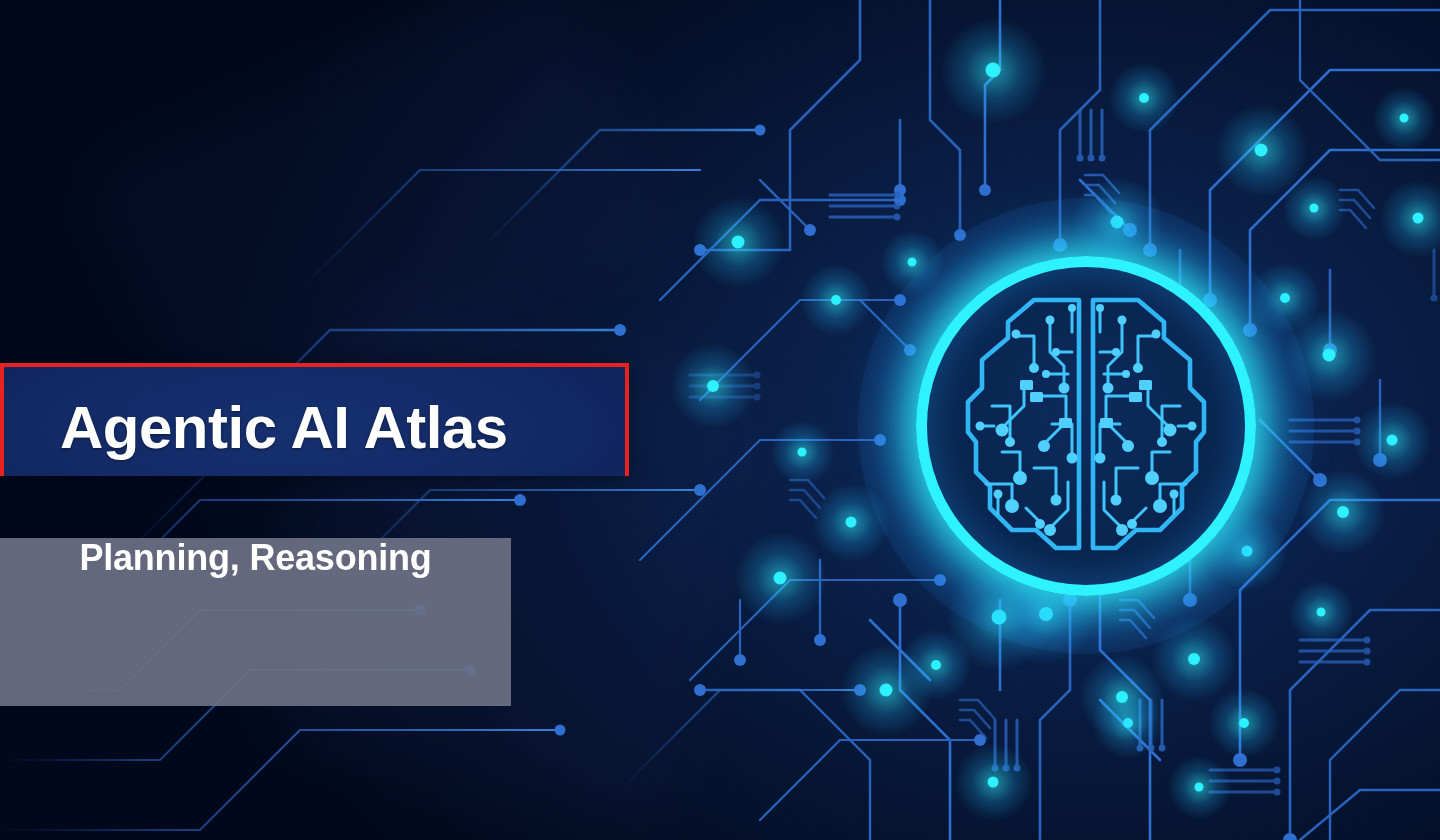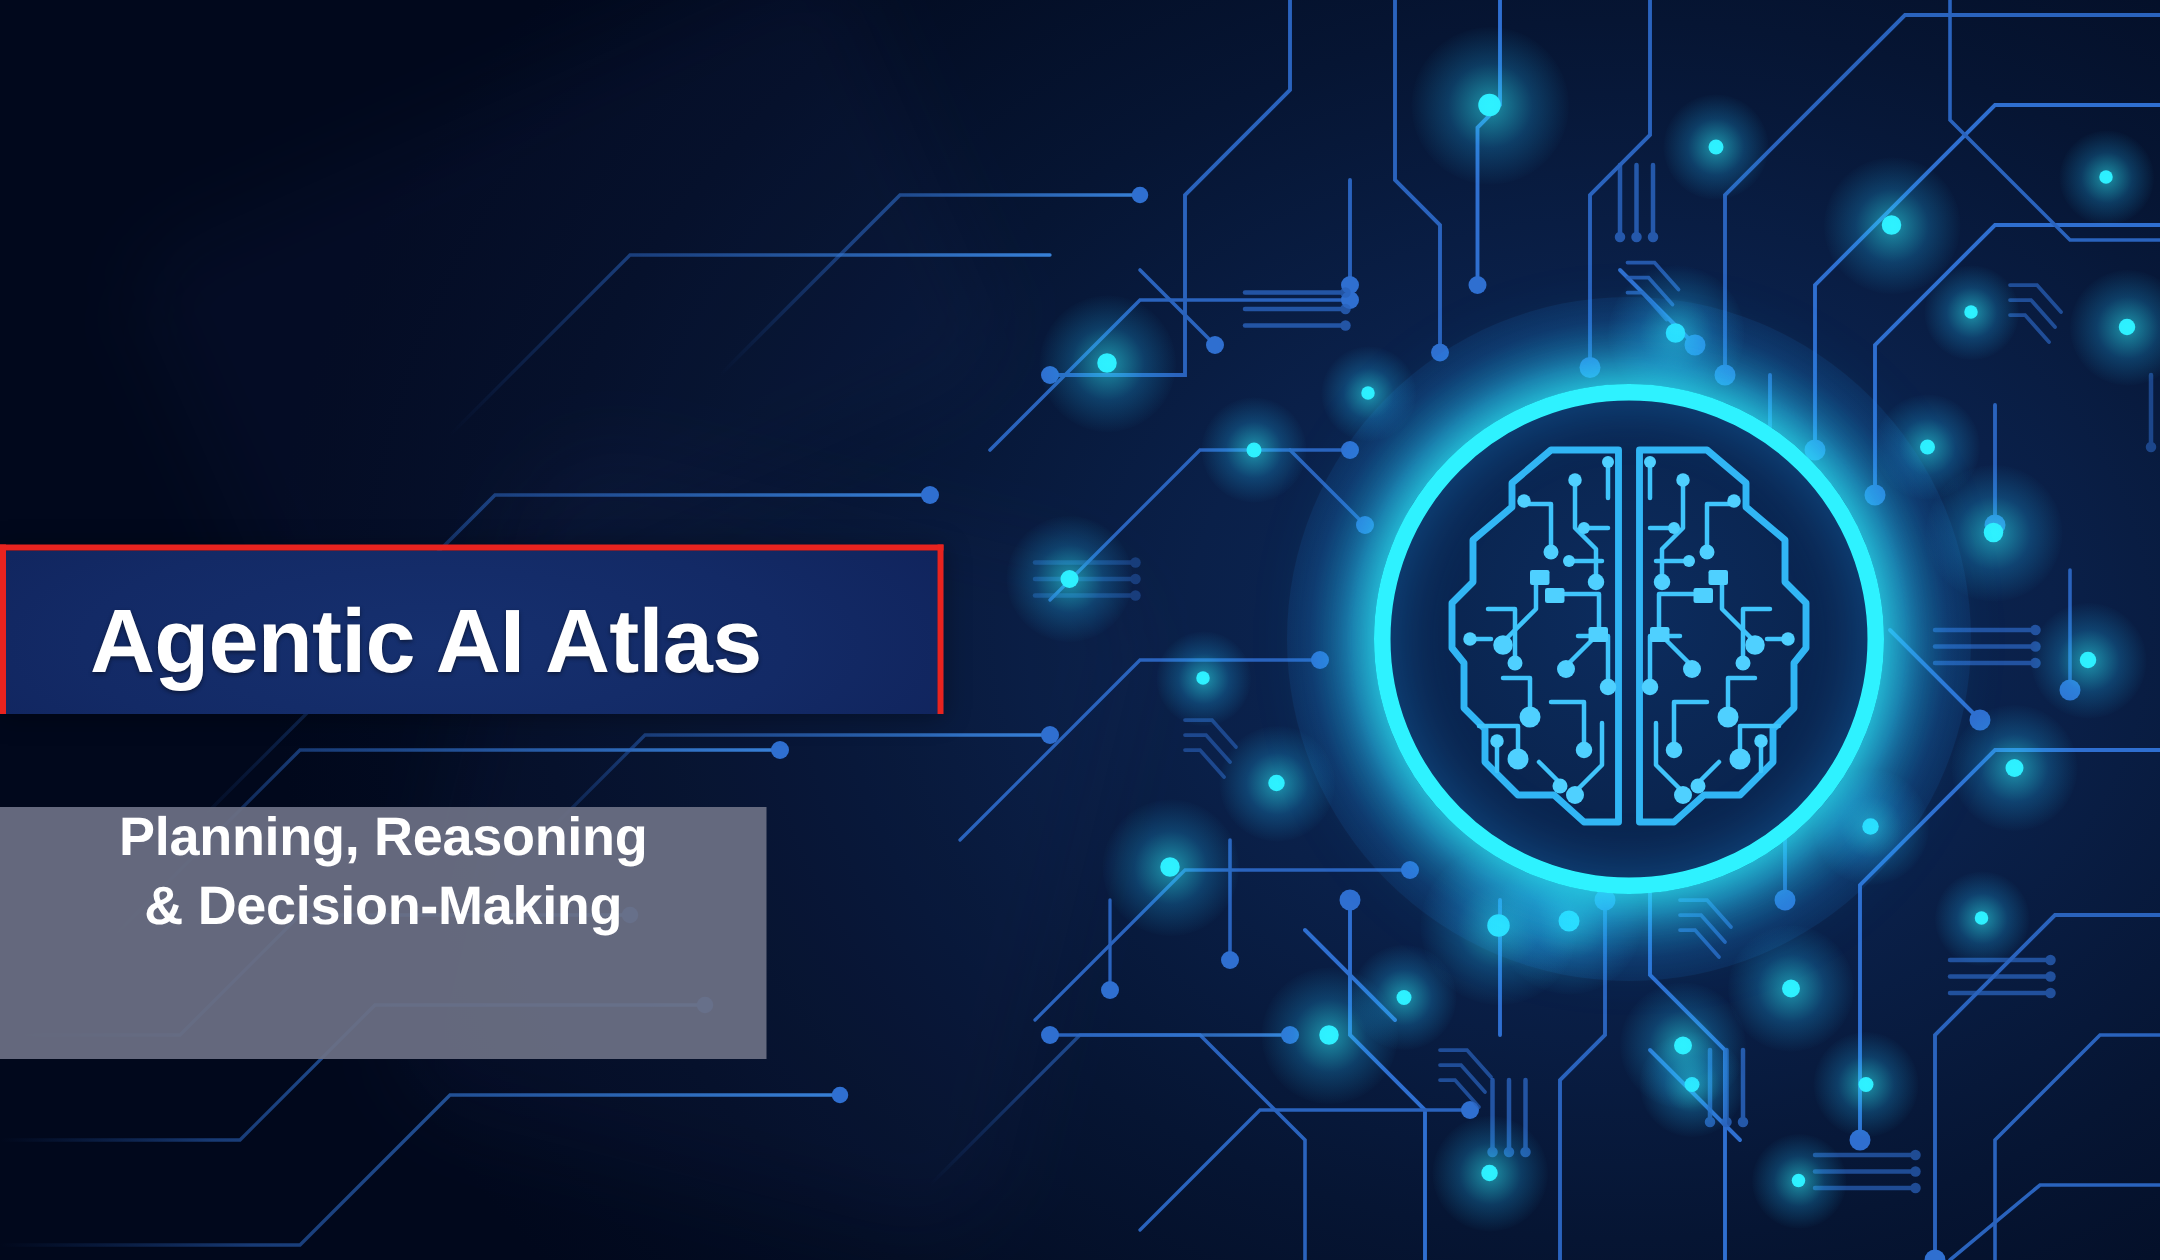--- a/index.html
+++ b/index.html
@@ -414,16 +414,15 @@
       </g>
     </svg>
   </div>
 
   <div id="title-banner">
     <div id="title-text">Agentic AI Atlas</div>
   </div>
 
   <div id="subtitle-box">
     <div class="subtitle-line">Planning, Reasoning</div>
-    <div class="subtitle-line">&amp; Decision-Making</div>
   </div>
 
 </div>
 
 </body></html>

